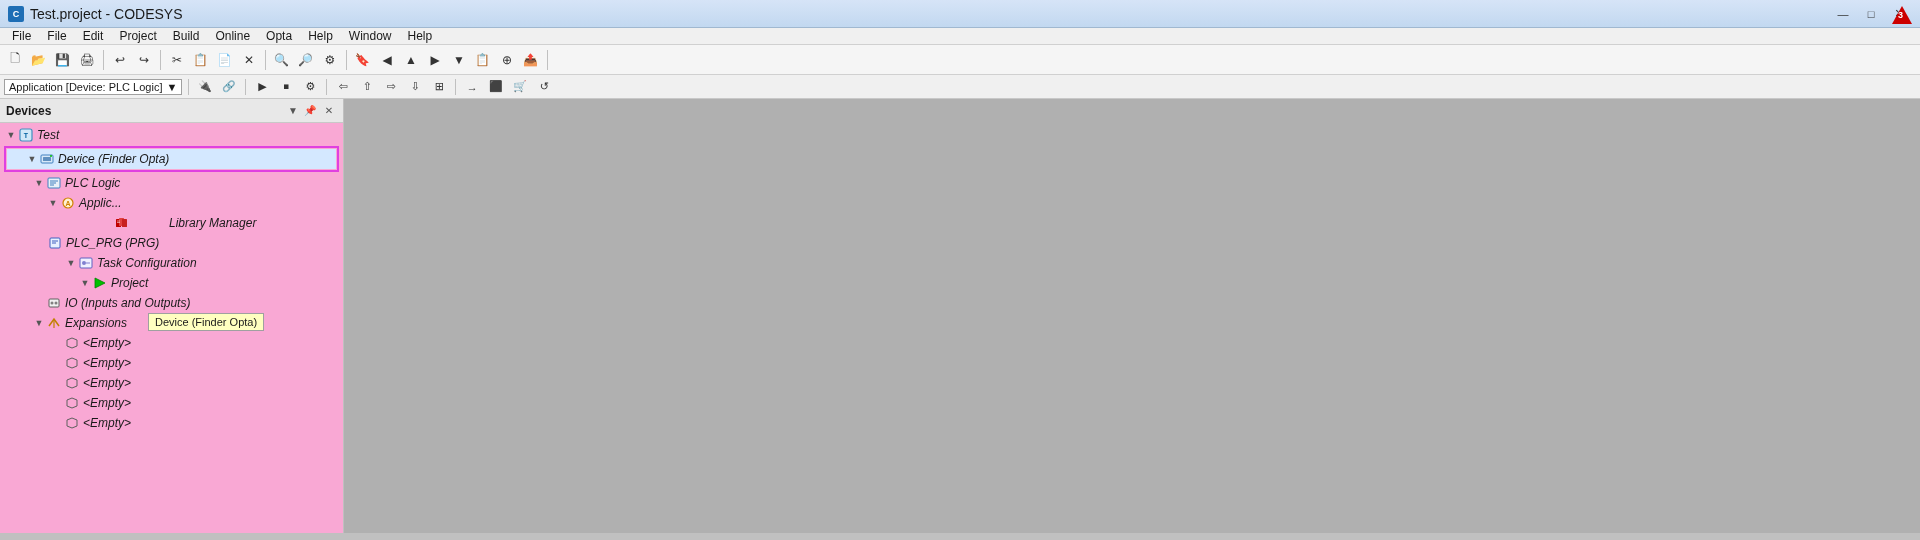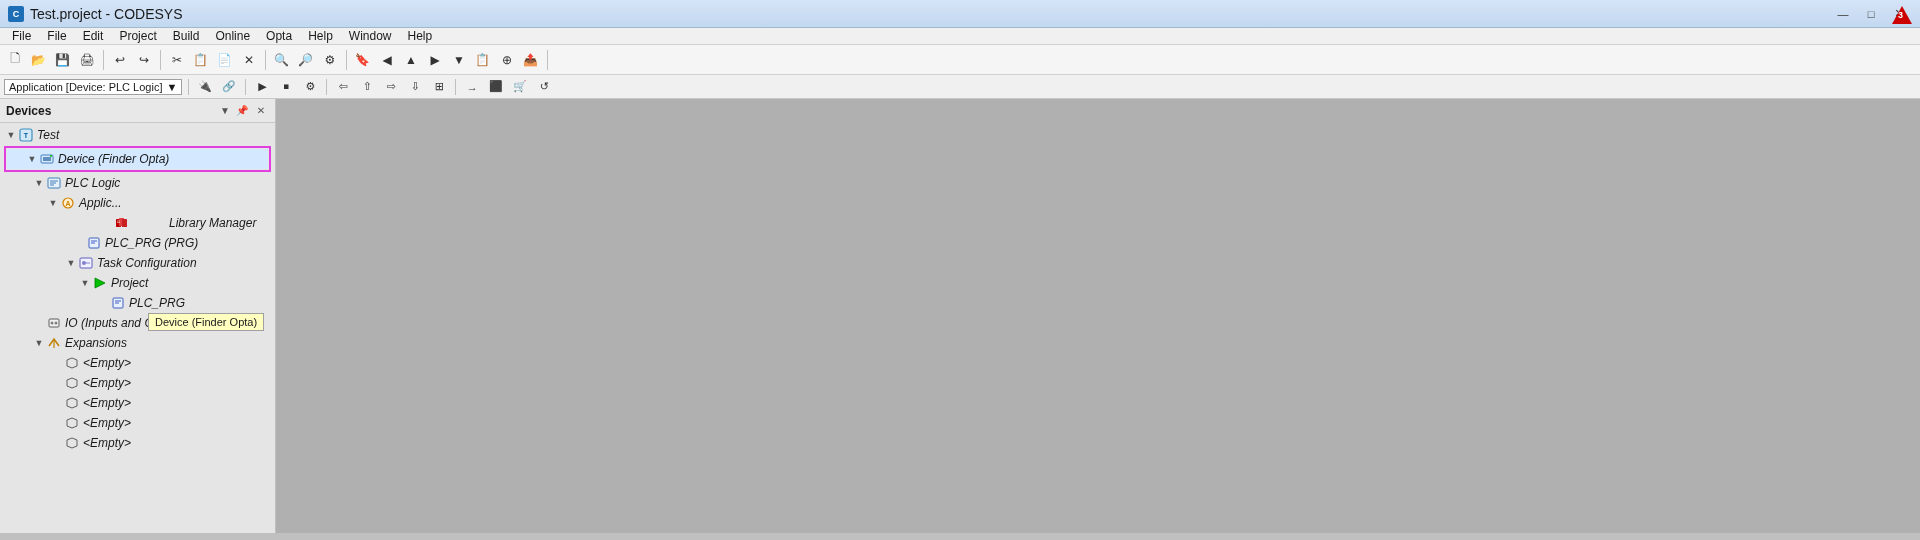--- a/index.html
+++ b/index.html
@@ -133,22 +133,22 @@
     }
 
     
     #main-area {
       display: flex;
       height: calc(540px - 28px - 22px - 30px - 24px - 2px);
     }
 
     
     #devices-panel {
-      width: 276px;
-      background: #e5e5e5;
+      width: 344px;
+      background: #f9a8d4;
       border-right: 1px solid #c0c0c0;
       display: flex;
       flex-direction: column;
       flex-shrink: 0;
     }
     #devices-header {
       height: 24px;
       background: #e8e8e8;
       display: flex;
       align-items: center;
@@ -425,21 +425,21 @@
             <rect x="1" y="3" width="5" height="8" rx="0.5" fill="#c00000"></rect>
             <rect x="4" y="2" width="5" height="8" rx="0.5" fill="#e04040"></rect>
             <rect x="7" y="3" width="5" height="8" rx="0.5" fill="#c82020"></rect>
             <line x1="2" y1="5" x2="5" y2="5" stroke="white" stroke-width="0.5"></line>
             <line x1="2" y1="6.5" x2="5" y2="6.5" stroke="white" stroke-width="0.5"></line>
           </svg>
         </span>
         <span class="tree-label">Library Manager</span>
       </div>
 
-      <div class="tree-item" style="padding-left:72px;align-items:center;">
+      <div class="tree-item" style="padding-left:33px;align-items:center;">
         <span class="expand-icon" style="width:14px;"></span>
         <span class="node-icon">
           <svg class="icon-svg" viewBox="0 0 14 14" fill="none" xmlns="http://www.w3.org/2000/svg">
             <rect x="2" y="2" width="10" height="10" rx="1" fill="#e8f0ff" stroke="#4060c0" stroke-width="1"></rect>
             <line x1="4" y1="5" x2="10" y2="5" stroke="#4060c0" stroke-width="1"></line>
             <line x1="4" y1="7" x2="8" y2="7" stroke="#4060c0" stroke-width="1"></line>
           </svg>
         </span>
         <span class="tree-label">PLC_PRG (PRG)</span>
       </div>
@@ -459,31 +459,20 @@
       <div class="tree-item" style="padding-left:78px;">
         <span class="expand-icon">▼</span>
         <span class="node-icon">
           <svg class="icon-svg" viewBox="0 0 14 14" fill="none" xmlns="http://www.w3.org/2000/svg">
             <polygon points="2,2 12,7 2,12" fill="#00c000" stroke="#008000" stroke-width="0.8"></polygon>
           </svg>
         </span>
         <span class="tree-label">Project</span>
       </div>
 
-      <div class="tree-item" style="padding-left:96px;">
-        <span class="expand-icon" style="width:14px;"></span>
-        <span class="node-icon">
-          <svg class="icon-svg" viewBox="0 0 14 14" fill="none" xmlns="http://www.w3.org/2000/svg">
-            <rect x="2" y="2" width="10" height="10" rx="1" fill="#e8f0ff" stroke="#4060c0" stroke-width="1"></rect>
-            <line x1="4" y1="5" x2="10" y2="5" stroke="#4060c0" stroke-width="1"></line>
-            <line x1="4" y1="7" x2="8" y2="7" stroke="#4060c0" stroke-width="1"></line>
-          </svg>
-        </span>
-        <span class="tree-label">PLC_PRG</span>
-      </div>
 
       <div class="tree-item" style="padding-left:32px;">
         <span class="expand-icon" style="width:14px;"></span>
         <span class="node-icon">
           <svg class="icon-svg" viewBox="0 0 14 14" fill="none" xmlns="http://www.w3.org/2000/svg">
             <rect x="2" y="3" width="10" height="8" rx="1" fill="#f0f0f0" stroke="#606060" stroke-width="1"></rect>
             <circle cx="5" cy="7" r="1.5" fill="#808080"></circle>
             <circle cx="9" cy="7" r="1.5" fill="#808080"></circle>
           </svg>
         </span>

